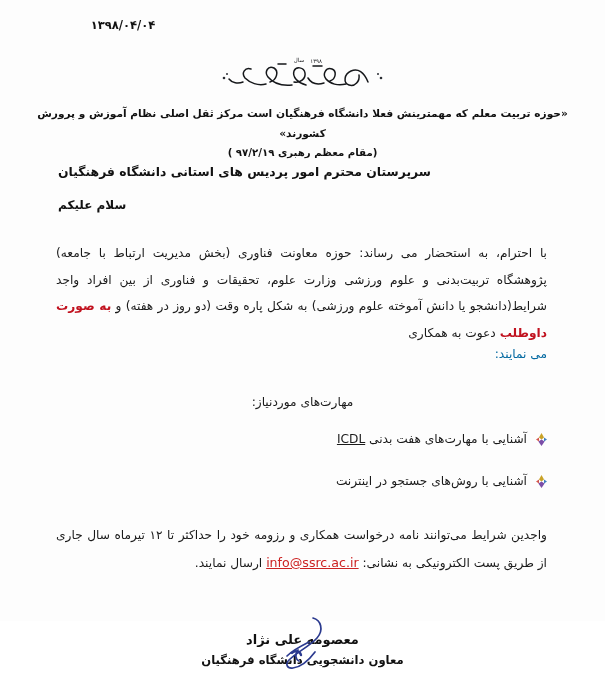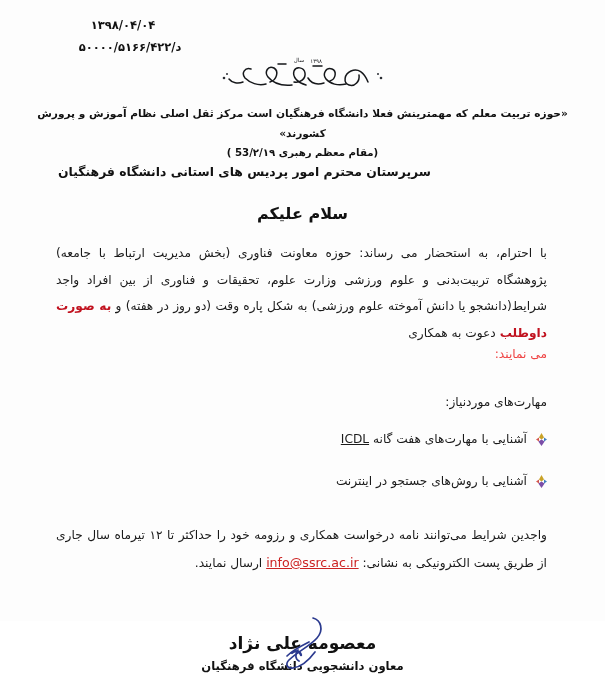--- a/index.html
+++ b/index.html
@@ -81,25 +81,25 @@
     right: 58px;
     left: 58px;
     text-align: left;
     font-size: 12.4px;
     font-weight: 700;
     color: #111;
     direction: rtl;
   }
   .salutation {
     position: absolute;
-    top: 204px;
-    right: 58px;
-    left: 58px;
-    text-align: center;
-    font-size: 16px;
+    top: 198px;
+    right: 58px;
+    left: 58px;
+    text-align: left;
+    font-size: 12px;
     font-weight: 700;
     color: #111;
     direction: rtl;
   }
 
   .body-text {
     position: absolute;
     top: 240px;
     right: 58px;
     left: 56px;
@@ -116,29 +116,29 @@
   }
 
   .closing-verb {
     position: absolute;
     top: 347px;
     right: 58px;
     left: 58px;
     text-align: right;
     direction: rtl;
     font-size: 12.2px;
-    color: #ef4444;
+    color: #0369a1;
   }
 
   .skills-title {
     position: absolute;
     top: 395px;
     right: 58px;
     left: 58px;
-    text-align: right;
+    text-align: center;
     direction: rtl;
     font-size: 12.2px;
     color: #1a1a1a;
   }
 
   .skill-item {
     position: absolute;
     right: 58px;
     left: 58px;
     direction: rtl;
@@ -185,21 +185,21 @@
   
   .signature-block {
     position: absolute;
     top: 630px;
     right: 0;
     left: 0;
     text-align: center;
     direction: rtl;
   }
   .sig-name {
-    font-size: 17px;
+    font-size: 13px;
     font-weight: 700;
     color: #111;
     line-height: 1.6;
     position: relative;
     z-index: 1;
   }
   .sig-role {
     font-size: 11.6px;
     font-weight: 700;
     color: #111;
@@ -216,21 +216,20 @@
     pointer-events: none;
   }
 </style>
 </head>
 <body>
 
 <div class="page">
 
   <div class="header-meta">
     <div class="meta-line meta-date">۱۳۹۸/۰۴/۰۴</div>
-    <div class="meta-line meta-ref">د/۵۰۰۰۰/۵۱۶۶/۴۲۲</div>
   </div>
 
   <div class="logo-slogan">
     <svg width="170" height="46" viewBox="0 0 170 46" aria-hidden="true">
       <g fill="none" stroke="#15171a" stroke-width="1.5" stroke-linecap="round" stroke-linejoin="round">
         <path d="M150 32 C146 22,140 18,133 21 C126 24,125 33,131 35 C137 37,142 31,141 25"></path>
         <path d="M128 34 C120 36,112 34,108 29 C104 24,108 17,114 19 C119 21,118 29,112 31"></path>
         <path d="M106 33 C99 35,93 33,90 28"></path>
         <path d="M88 35 C80 33,74 27,76 21 C78 16,86 17,87 23 C88 29,82 33,76 32"></path>
         <path d="M74 35 C64 36,55 33,50 27 C46 22,50 15,56 18 C61 21,59 30,52 32"></path>
@@ -247,21 +246,21 @@
         <circle cx="6" cy="28" r="1.3"></circle>
         <circle cx="9" cy="24" r="1"></circle>
         <circle cx="163" cy="28" r="1.3"></circle>
         <circle cx="160" cy="24" r="1"></circle>
       </g>
     </svg>
   </div>
 
   <div class="quote-block">
     <div class="quote-line">«حوزه تربیت معلم که مهمترینش فعلا دانشگاه فرهنگیان است مرکز ثقل اصلی نظام آموزش و پرورش کشورند»</div>
-    <div class="quote-source">(مقام معظم رهبری 53/۲/۱۹ )</div>
+    <div class="quote-source">(مقام معظم رهبری ۹۷/۲/۱۹ )</div>
   </div>
 
   <div class="addressee">سرپرستان محترم امور پردیس های استانی دانشگاه فرهنگیان</div>
 
   <div class="salutation">سلام علیکم</div>
 
   <div class="body-text">
     <span>با احترام، به استحضار می رساند: حوزه معاونت فناوری (بخش مدیریت ارتباط با جامعه) پژوهشگاه تربیت‌بدنی و علوم ورزشی وزارت علوم، تحقیقات و فناوری از بین افراد واجد شرایط(دانشجو یا دانش آموخته علوم ورزشی) به شکل پاره وقت (دو روز در هفته) و </span><span class="hl-red">به صورت داوطلب</span><span> دعوت به همکاری</span>
   </div>
 
@@ -271,21 +270,21 @@
 
   <div class="skill-item skill-1">
     <span class="skill-bullet">
       <svg width="11" height="13" viewBox="0 0 11 13" aria-hidden="true">
         <path d="M5.5 0 L8 4.5 L5.5 6.5 L3 4.5 Z" fill="#c9a227"></path>
         <path d="M5.5 6.5 L8.6 8.5 L5.5 13 L2.4 8.5 Z" fill="#7b4ea8"></path>
         <path d="M0 6.5 L3 4.5 L3 8.5 Z" fill="#d4564e"></path>
         <path d="M11 6.5 L8 4.5 L8 8.5 Z" fill="#3f7fbf"></path>
       </svg>
     </span>
-    <span class="skill-text"><span>آشنایی با مهارت‌های هفت گانه </span><span class="latin">ICDL</span></span>
+    <span class="skill-text"><span>آشنایی با مهارت‌های هفت بدنی </span><span class="latin">ICDL</span></span>
   </div>
 
   <div class="skill-item skill-2">
     <span class="skill-bullet">
       <svg width="11" height="13" viewBox="0 0 11 13" aria-hidden="true">
         <path d="M5.5 0 L8 4.5 L5.5 6.5 L3 4.5 Z" fill="#c9a227"></path>
         <path d="M5.5 6.5 L8.6 8.5 L5.5 13 L2.4 8.5 Z" fill="#7b4ea8"></path>
         <path d="M0 6.5 L3 4.5 L3 8.5 Z" fill="#d4564e"></path>
         <path d="M11 6.5 L8 4.5 L8 8.5 Z" fill="#3f7fbf"></path>
       </svg>

